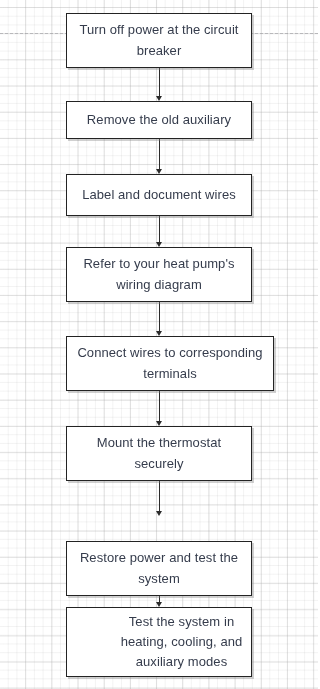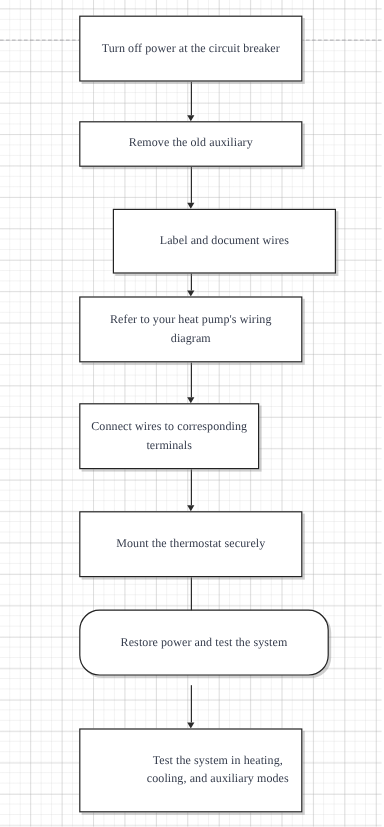--- a/index.html
+++ b/index.html
@@ -41,26 +41,26 @@
     background: #ffffff;
     border: 1.6px solid #232323;
     box-shadow: 2px 2px 0 rgba(120,120,120,0.35);
     display: flex;
     align-items: center;
     justify-content: center;
     text-align: center;
   }
   .node-label {
     display: block;
-    font-size: 10px;
+    font-size: 13px;
     line-height: 1.55;
     color: #353c4c;
     letter-spacing: 0.08px;
     padding: 0 7px;
-    font-family: Liberation Serif, serif;
+    font-family: Liberation Sans, sans-serif;
   }
   .edge {
     position: absolute;
     width: 0;
     border-left: 1.4px solid #2b2b2b;
   }
   .arrowhead {
     position: absolute;
     width: 0;
     height: 0;
@@ -87,31 +87,31 @@
     <div class="edge" style="left: 159px; top: 481px; height: 30px;"></div>
     <div class="arrowhead" style="left: 156px; top: 510.8px;"></div>
     <div class="edge" style="left: 159px; top: 571px; height: 31px;"></div>
     <div class="arrowhead" style="left: 156px; top: 601.8px;"></div>
     <div class="node" style="left: 66px; top: 13px; width: 186px; height: 55px;">
       <span class="node-label">Turn off power at the circuit breaker</span>
     </div>
     <div class="node" style="left: 66px; top: 101px; width: 186px; height: 38px;">
       <span class="node-label">Remove the old auxiliary</span>
     </div>
-    <div class="node" style="left: 66px; top: 174px; width: 186px; height: 54px; margin-left: 28px;">
+    <div class="node" style="left: 66px; top: 174px; width: 186px; height: 42px;">
       <span class="node-label">Label and document wires</span>
     </div>
     <div class="node" style="left: 66px; top: 247px; width: 186px; height: 55px; justify-content: center;">
       <span class="node-label">Refer to your heat pump's wiring diagram</span>
     </div>
-    <div class="node" style="left: 66px; top: 336px; width: 150px; height: 55px;">
+    <div class="node" style="left: 66px; top: 336px; width: 208px; height: 55px;">
       <span class="node-label">Connect wires to corresponding terminals</span>
     </div>
     <div class="node" style="left: 66px; top: 426px; width: 186px; height: 55px;">
       <span class="node-label">Mount the thermostat securely</span>
     </div>
-    <div class="node" style="left: 66px; top: 508px; width: 208px; height: 55px; border-radius: 17px;">
+    <div class="node" style="left: 66px; top: 541px; width: 186px; height: 55px;">
       <span class="node-label">Restore power and test the system</span>
     </div>
     <div class="node" style="left: 66px; top: 607px; width: 186px; height: 70px; padding-left: 45px;">
       <span class="node-label">Test the system in heating, cooling, and auxiliary modes</span>
     </div>
   </div>
 
 </body></html>

